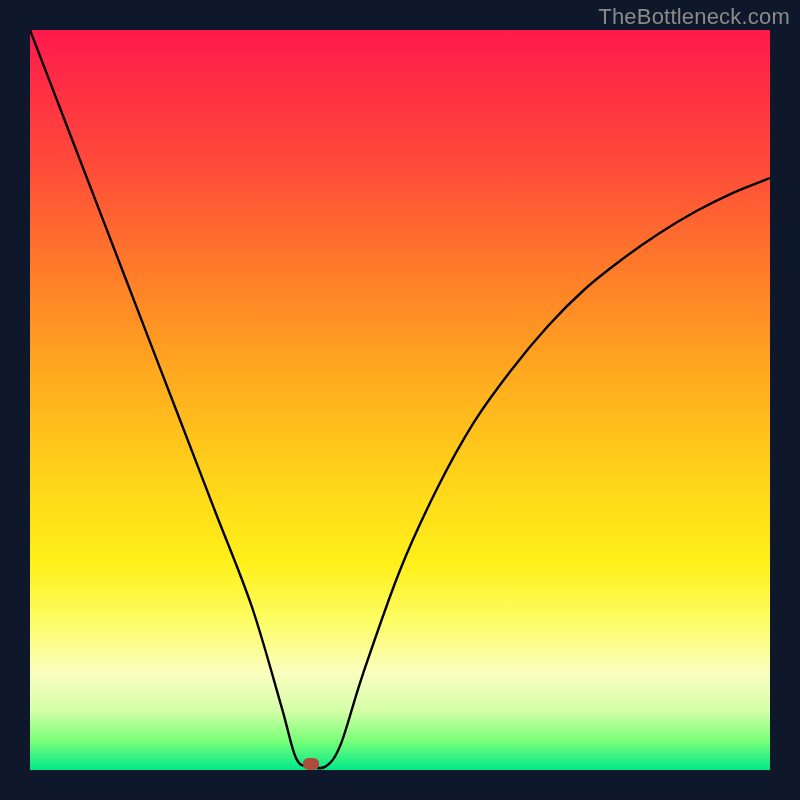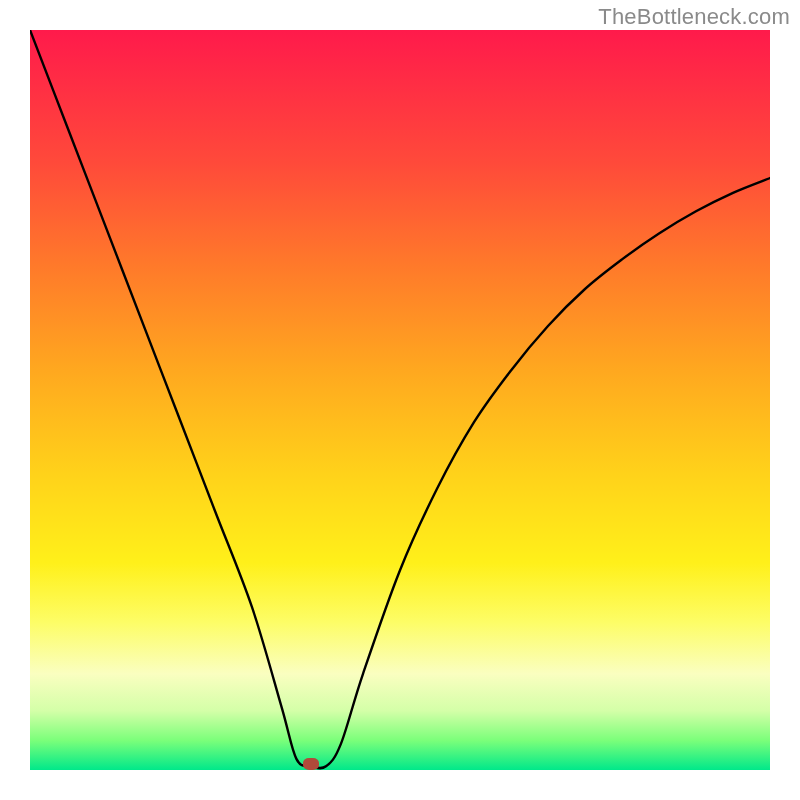--- a/index.html
+++ b/index.html
@@ -7,21 +7,21 @@
     padding: 0;
     width: 800px;
     height: 800px;
     background: #000;
     overflow: hidden;
     font-family: Arial, Helvetica, sans-serif;
   }
   .frame {
     position: absolute;
     inset: 0;
-    background: #ffffff;
+    background: #0f172a;
   }
   .plot-area {
     position: absolute;
     left: 30px;
     top: 30px;
     width: 740px;
     height: 740px;
     overflow: hidden;
   }
   .gradient-bg {

